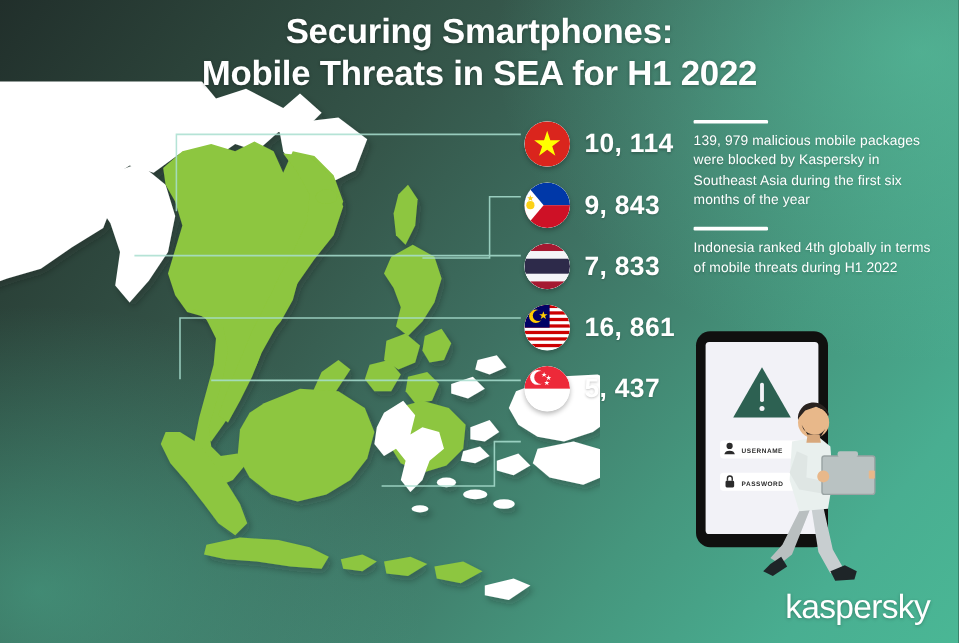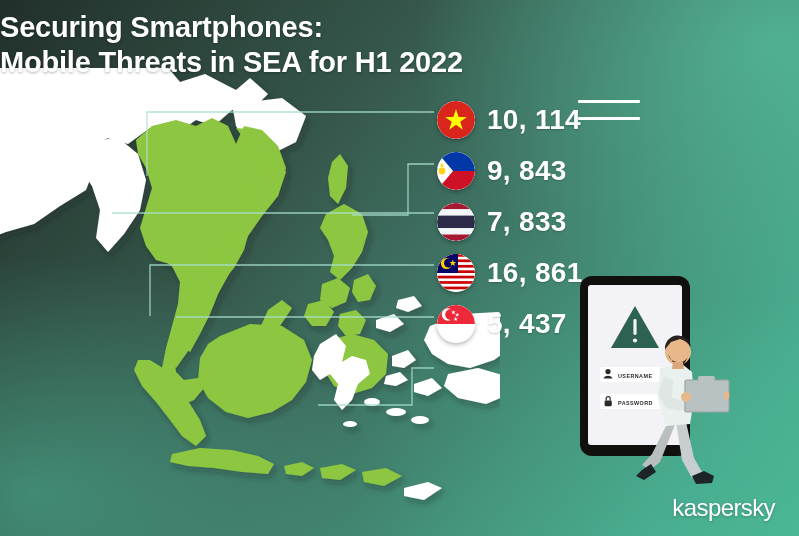--- a/index.html
+++ b/index.html
@@ -34,21 +34,21 @@
     width: 799px; height: 536px;
     pointer-events: none;
   }
   .connectors svg { display: block; width: 100%; height: 100%; }
 
   
   .title {
     position: absolute;
     left: 0; top: 10px;
     width: 799px;
-    text-align: left;
+    text-align: center;
     color: #ffffff;
     font-size: 29px;
     font-weight: bold;
     line-height: 1.22;
     letter-spacing: -0.2px;
     text-shadow: 0 1px 3px rgba(0,0,0,0.30);
     white-space: pre-line;
   }
 
   
@@ -69,21 +69,21 @@
     border-radius: 50%;
     overflow: hidden;
     flex: 0 0 38px;
     box-shadow: 0 2px 4px rgba(0,0,0,0.28);
     position: relative;
     background: #fff;
   }
   .flag svg { display: block; width: 38px; height: 38px; }
   .stat-value {
     color: #ffffff;
-    font-size: 28px;
+    font-size: 22px;
     font-weight: bold;
     letter-spacing: 0.3px;
     text-shadow: 0 1px 2px rgba(0,0,0,0.22);
     white-space: nowrap;
   }
 
   
   .notes {
     position: absolute;
     left: 578px; top: 100px;
@@ -119,21 +119,21 @@
     color: #ffffff;
     font-size: 8.2px;
     letter-spacing: 0.15px;
     opacity: 0.96;
     text-shadow: 0 1px 2px rgba(0,0,0,0.15);
   }
   .brand {
     position: absolute;
     right: 24px; bottom: 14px;
     color: #ffffff;
-    font-size: 24px;
+    font-size: 28px;
     font-weight: 500;
     letter-spacing: -0.6px;
     text-shadow: 0 1px 3px rgba(0,0,0,0.25);
   }
 </style>
 </head>
 <body>
 
 <div id="infographic">
 
@@ -346,23 +346,25 @@
         </svg>
       </span>
       <span class="stat-value">5, 437</span>
     </div>
 
   </div>
 
   <div class="notes">
     <div class="note">
       <div class="note-rule"></div>
+      <div class="note-text">139, 979 malicious mobile packages were blocked by Kaspersky in Southeast Asia during the first six months of the year</div>
     </div>
     <div class="note">
       <div class="note-rule"></div>
+      <div class="note-text">Indonesia ranked 4th globally in terms of mobile threats during H1 2022</div>
     </div>
   </div>
 
   <div class="phone-scene">
     <svg viewBox="0 0 215 230" xmlns="http://www.w3.org/2000/svg">
 
       <rect x="8" y="4" width="110" height="180" rx="12" fill="#10100f"></rect>
 
       <rect x="16" y="13" width="94" height="160" rx="3" fill="#f2f2f7"></rect>
 

